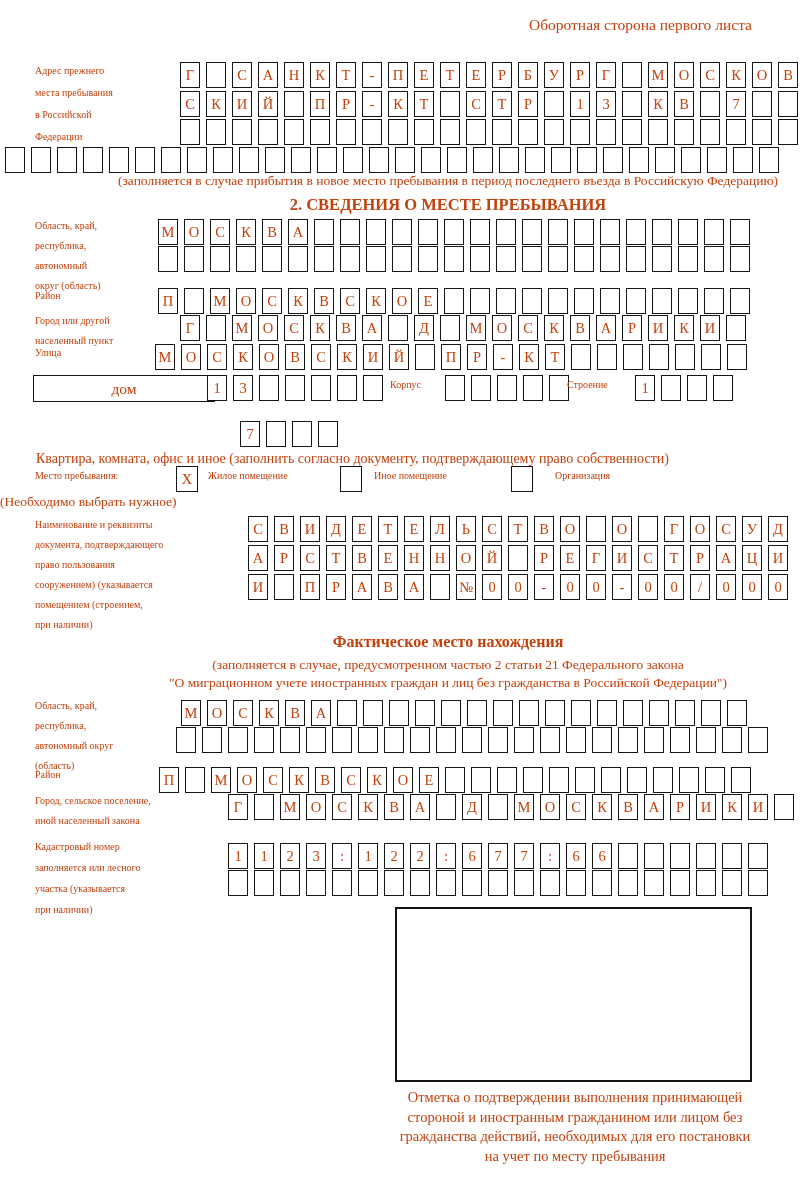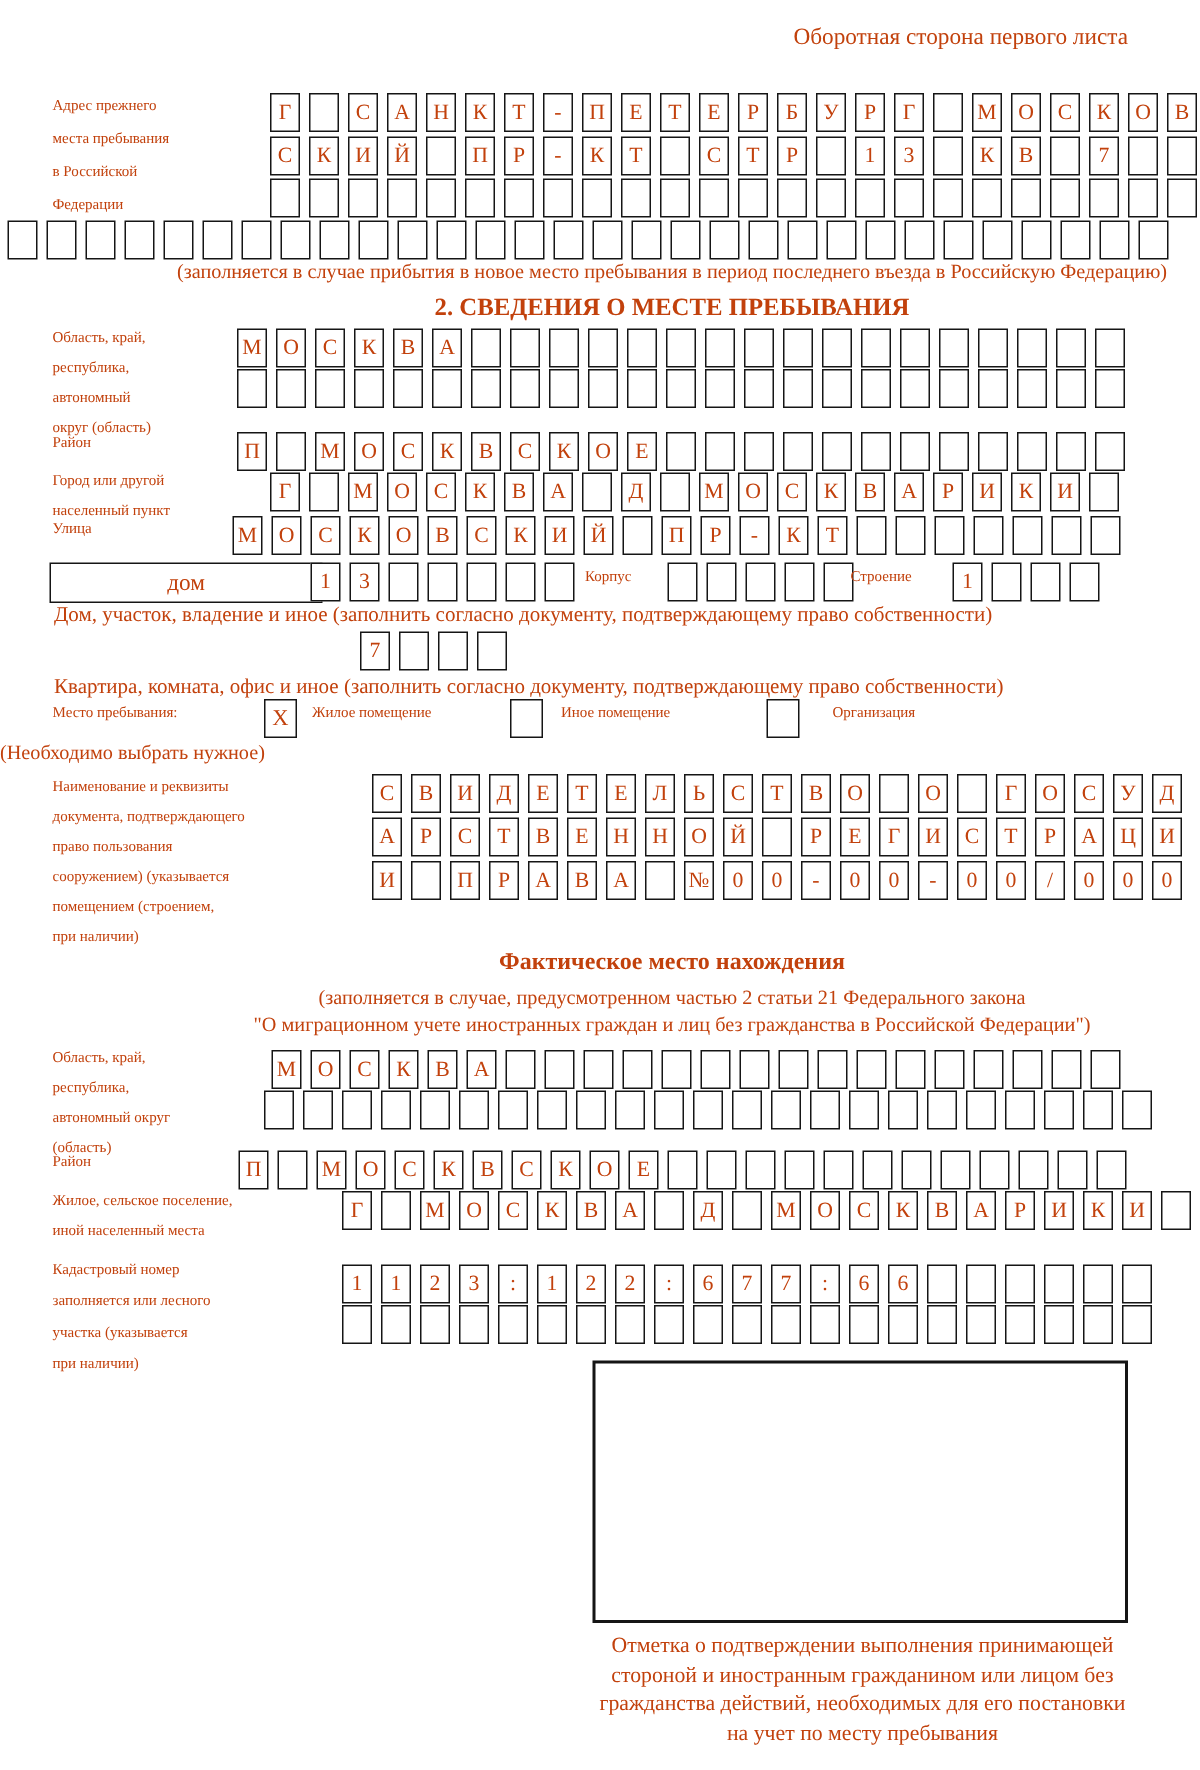--- a/index.html
+++ b/index.html
@@ -309,21 +309,20 @@
       <span class="cell"></span>
       <span class="cell"></span>
     </div>
   <div class="abs lbl" style="left:567px;top:379px">Строение</div>
   <div class="abs cellrow" style="left:635px;top:375px">
       <span class="cell">1</span>
       <span class="cell"></span>
       <span class="cell"></span>
       <span class="cell"></span>
     </div>
-  <div class="abs smallnote" style="left:36px;top:403px">Дом, участок, владение и иное (заполнить согласно документу, подтверждающему право собственности)</div>
 
   <div class="abs cellrow" style="left:240px;top:421px">
       <span class="cell">7</span>
       <span class="cell"></span>
       <span class="cell"></span>
       <span class="cell"></span>
     </div>
   <div class="abs smallnote" style="left:36px;top:451px">Квартира, комната, офис и иное (заполнить согласно документу, подтверждающему право собственности)</div>
 
   <div class="abs lbl" style="left:35px;top:470px">Место пребывания:</div>
@@ -494,22 +493,22 @@
       <span class="cell"></span>
       <span class="cell"></span>
       <span class="cell"></span>
       <span class="cell"></span>
       <span class="cell"></span>
       <span class="cell"></span>
       <span class="cell"></span>
     </div>
 
   <div class="abs lbl" style="left:35px;top:791px;line-height:20px">
-    <div>Жилое, сельское поселение,</div>
-    <div>иной населенный места</div>
+    <div>Город, сельское поселение,</div>
+    <div>иной населенный закона</div>
   </div>
   <div class="abs cellrow" style="left:228px;top:794px">
       <span class="cell">Г</span>
       <span class="cell"></span>
       <span class="cell">М</span>
       <span class="cell">О</span>
       <span class="cell">С</span>
       <span class="cell">К</span>
       <span class="cell">В</span>
       <span class="cell">А</span>

